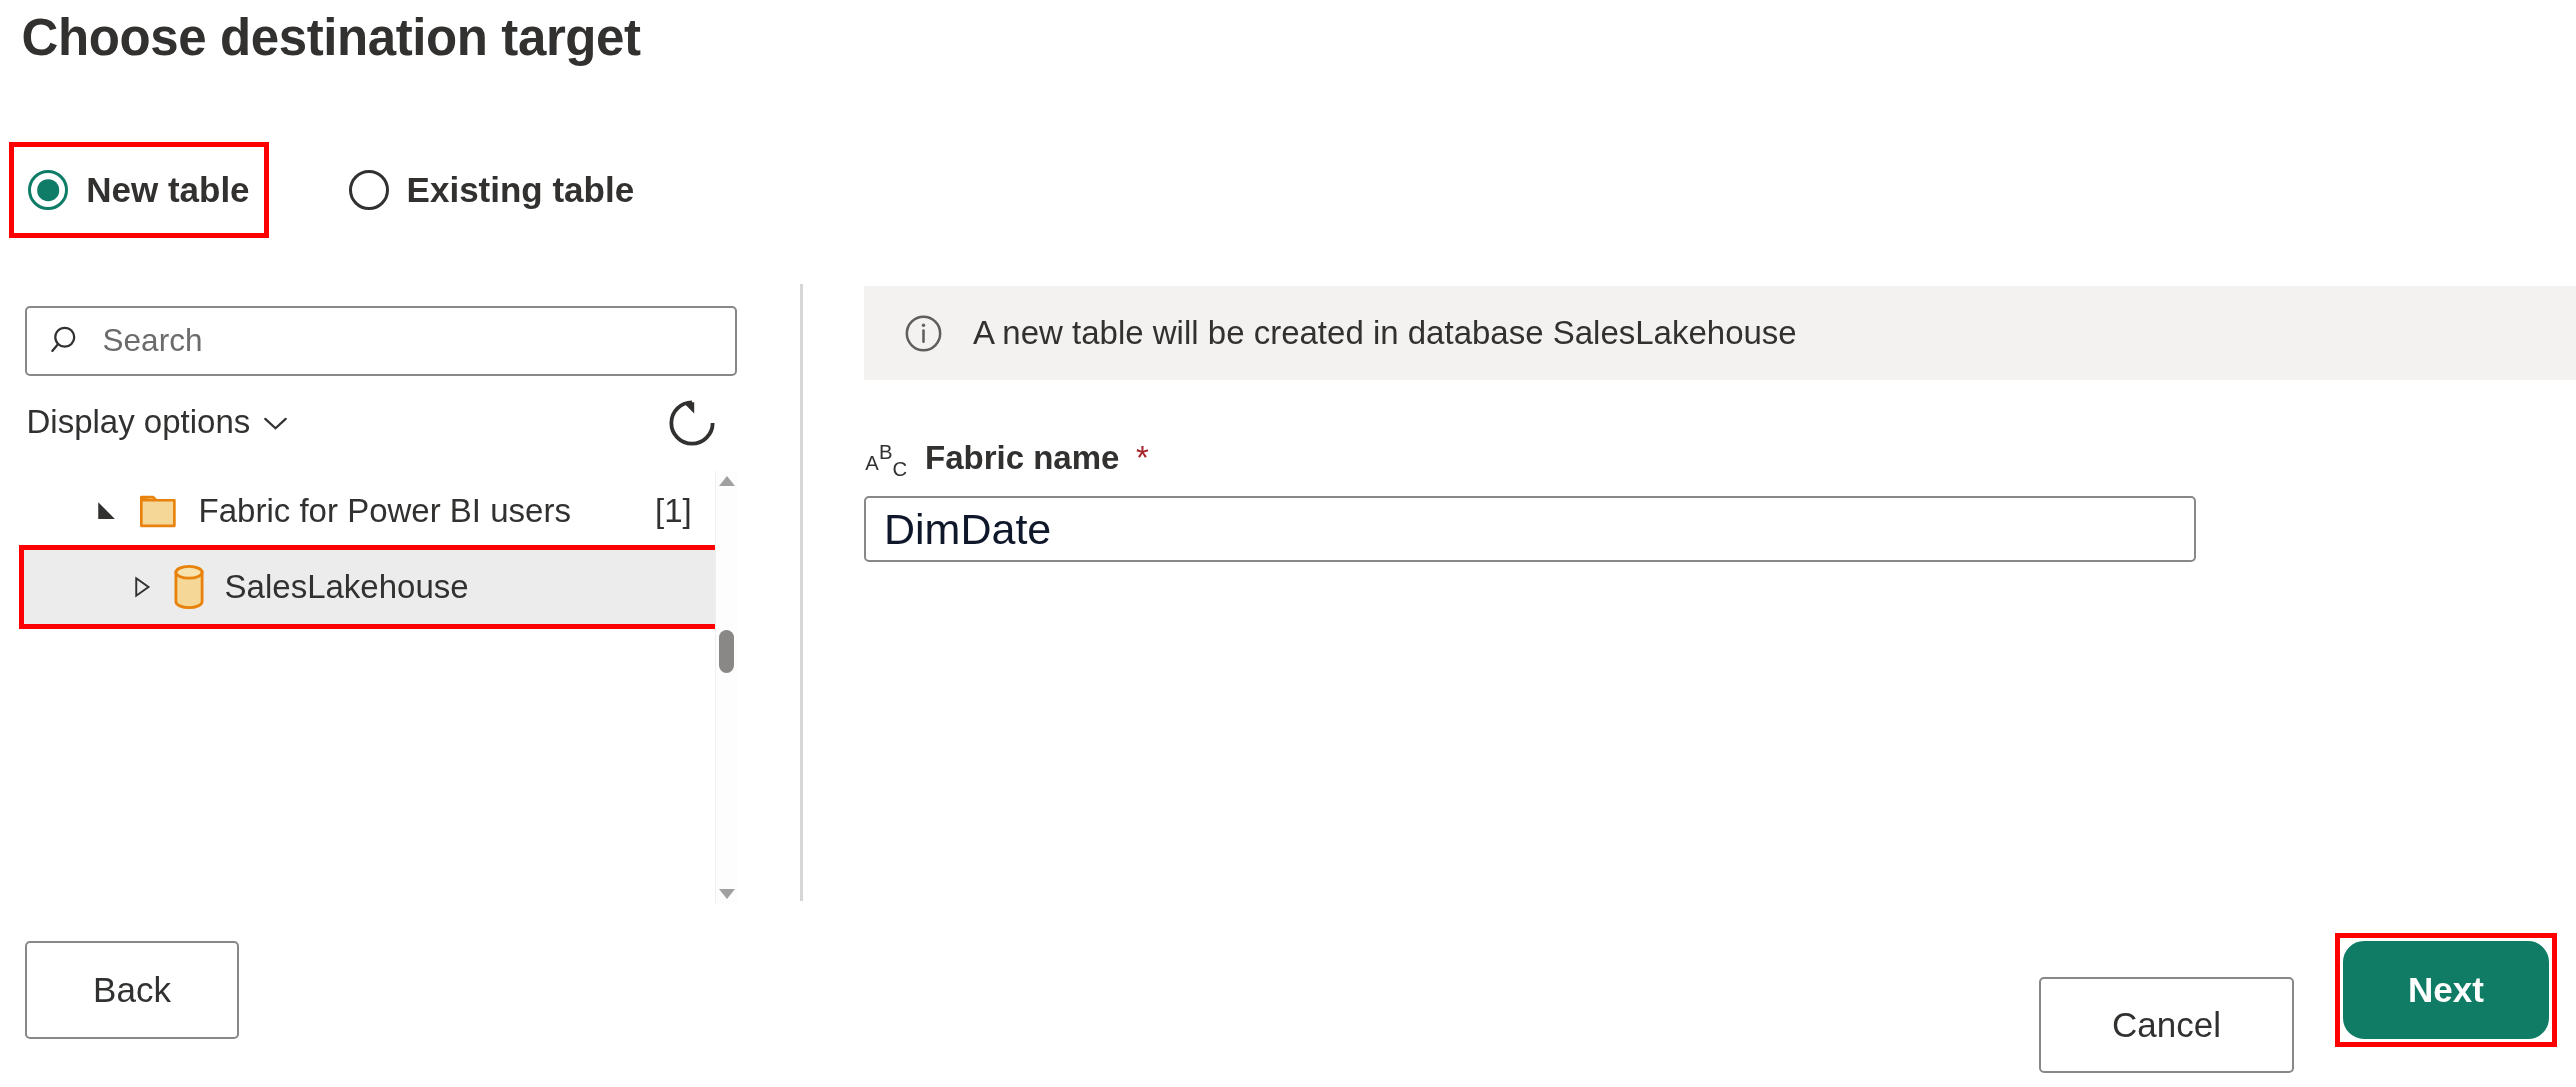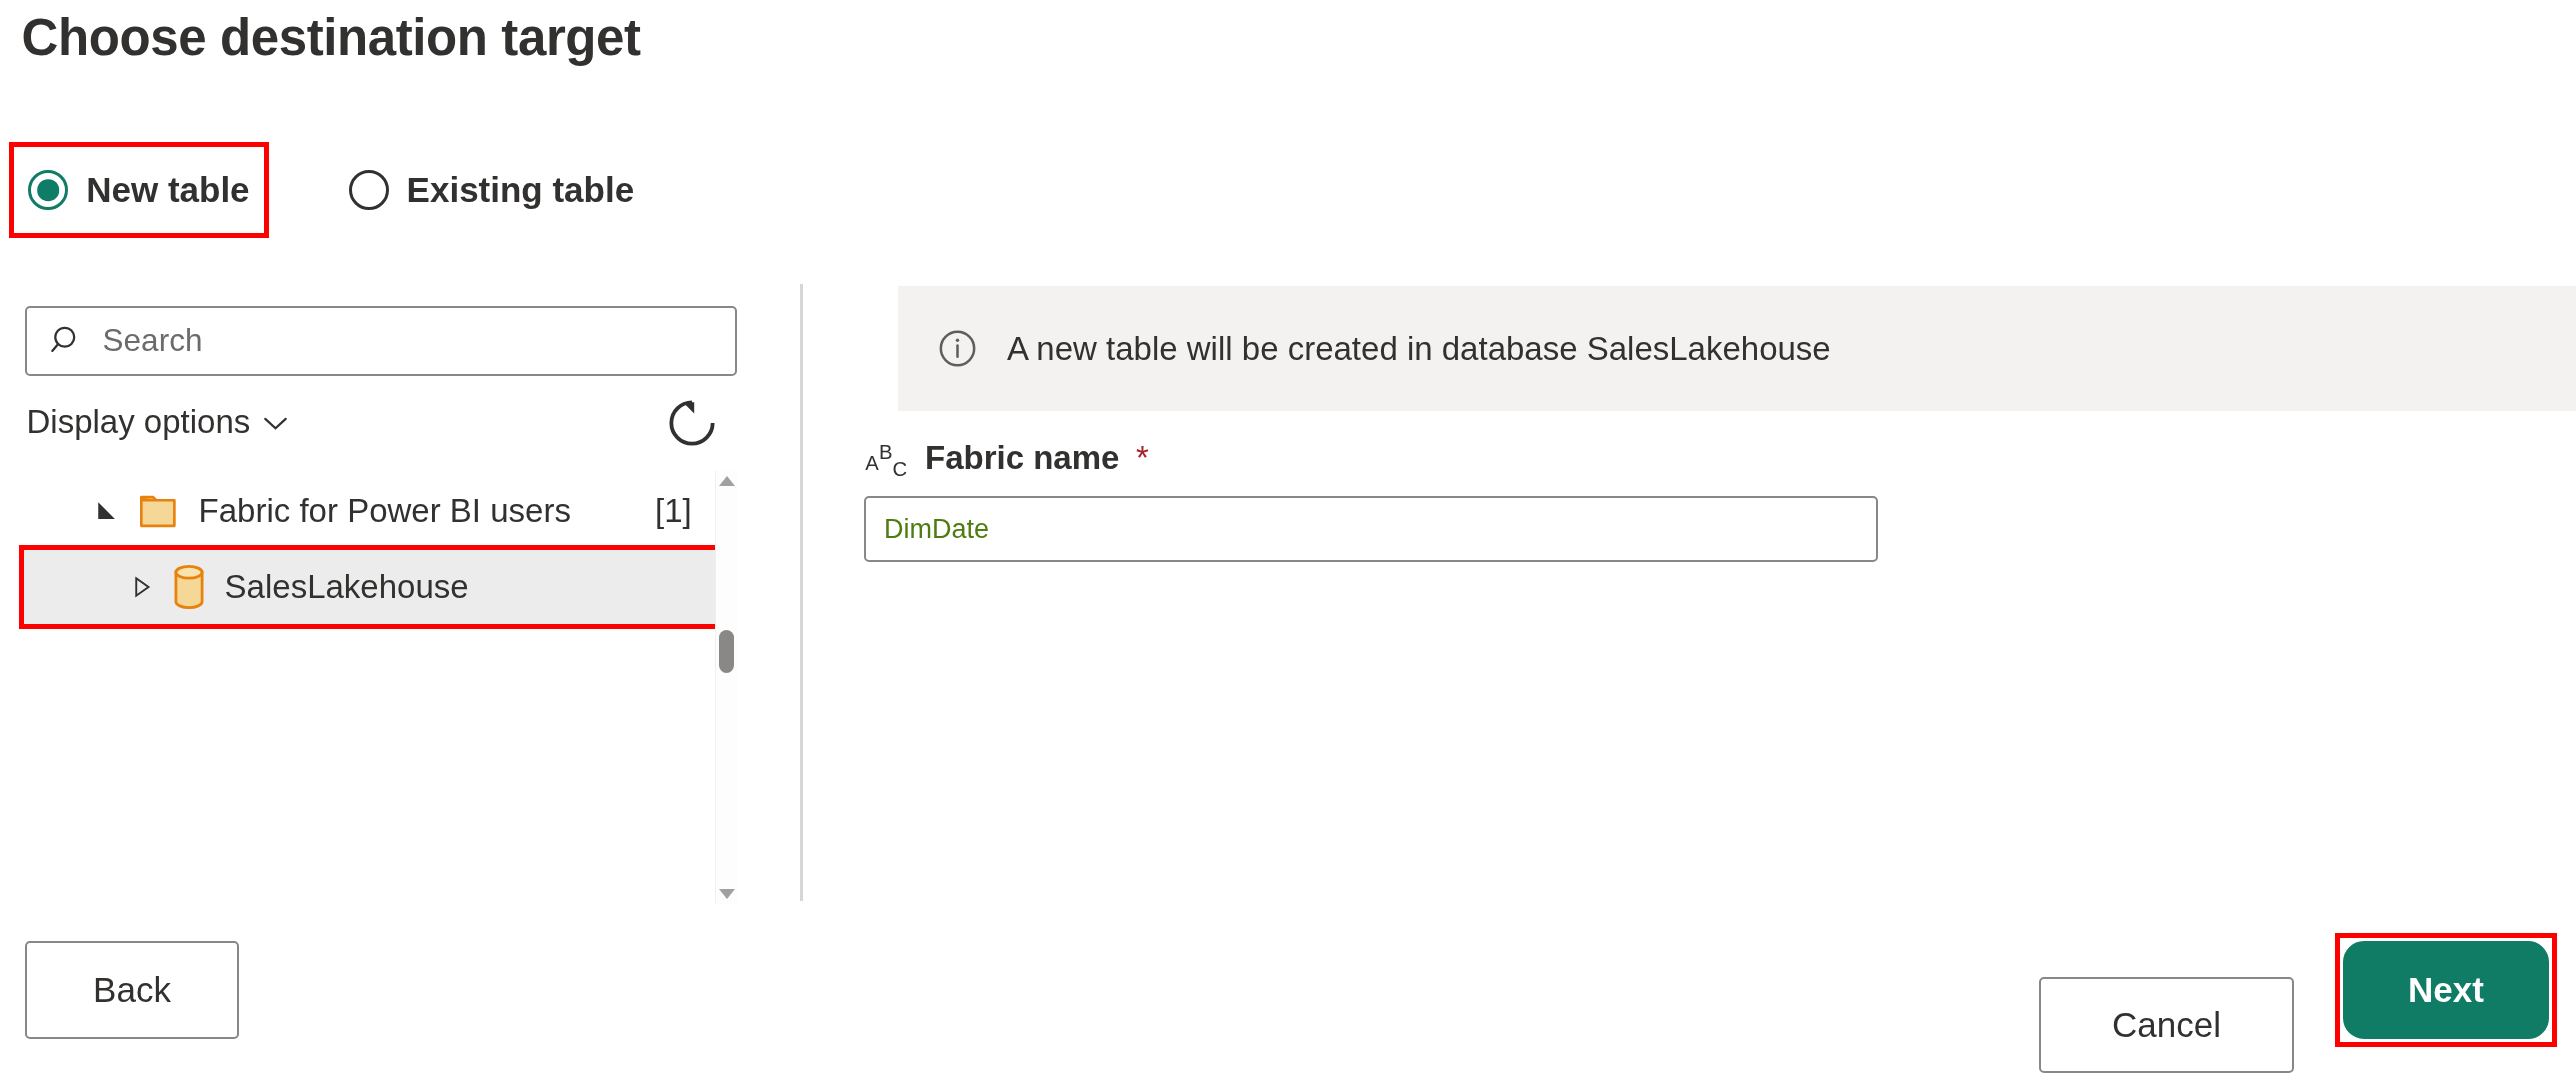--- a/index.html
+++ b/index.html
@@ -240,28 +240,27 @@
     height: 617px;
     background: #d6d6d6;
   }
 
   
   #info-bar {
     position: absolute;
     left: 864px;
     top: 286px;
     right: 0;
-    height: 125px;
+    height: 94px;
     background: #f3f2f1;
     display: flex;
     align-items: center;
     padding-left: 38px;
     gap: 28px;
     box-sizing: border-box;
-    margin-left: 34px;
   }
   #info-icon { flex: none; display: block; }
   #info-text {
     font-size: 33px;
     color: #323130;
     white-space: nowrap;
   }
 
   #table-name-field {
     position: absolute;
@@ -281,29 +280,29 @@
     color: #323130;
     white-space: nowrap;
   }
   #required-asterisk {
     font-size: 33px;
     color: #a4262c;
     margin-left: 1.7px;
   }
   #table-name-input {
     display: block;
-    width: 1014px;
+    width: 1332px;
     height: 66px;
     box-sizing: border-box;
     border: 2.5px solid #8a8886;
     border-radius: 5px;
     background: #ffffff;
     font-family: "Liberation Sans", sans-serif;
-    font-size: 27px;
-    color: #4d7c0f;
+    font-size: 43px;
+    color: #0f172a;
     padding: 0 18px;
     outline: none;
   }
 
   
   .btn {
     position: absolute;
     box-sizing: border-box;
     display: flex;
     align-items: center;

